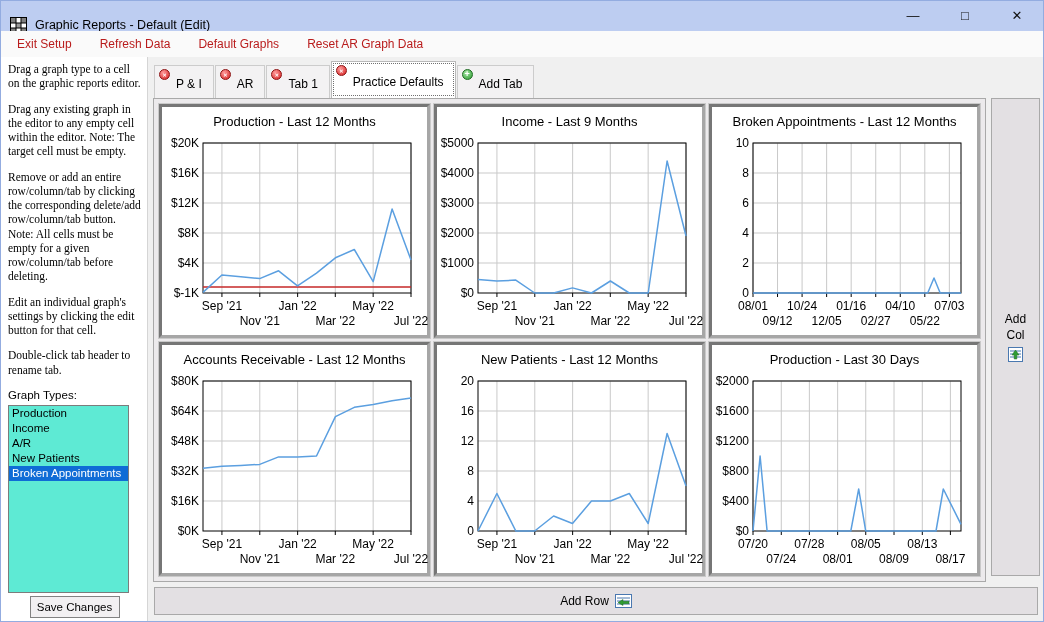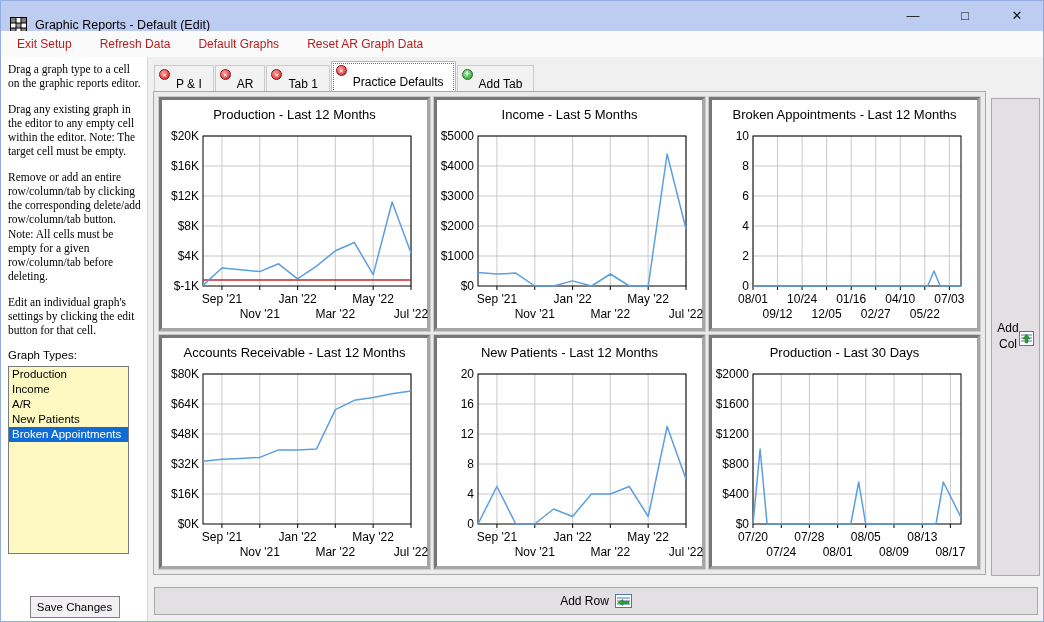--- a/index.html
+++ b/index.html
@@ -11,43 +11,43 @@
   .win-controls{position:absolute;right:0;top:0;height:30px;display:flex;}
   .win-btn{width:52px;height:30px;text-align:center;line-height:30px;font-size:13px;color:#111;}
   
   .menubar{position:absolute;left:0;top:30px;width:100%;height:26px;background:#fafafa;display:flex;align-items:center;font-size:12px;}
   .menu-item{padding:0 14px;height:26px;line-height:26px;color:#b91c1c;}
   .menu-item:first-child{margin-left:2px;}
   
   .sidebar{position:absolute;left:0;top:56px;width:147px;bottom:0;background:#fff;border-right:1px solid #d5d5d5;box-sizing:border-box;padding:5px 4px 4px 7px;font-size:11.5px;line-height:1.24;color:#000;}
   .sidebar p{margin:0 0 11px 0;font-family:Liberation Serif, serif;}
   .gt-label{margin:0 0 3px 0;}
-  .listbox{border:1px solid #7c7c7c;background:#fef9c3;height:186px;overflow:hidden;margin-right:14px;}
+  .listbox{border:1px solid #7c7c7c;background:#5eead4;height:186px;overflow:hidden;margin-right:14px;}
   .list-item{height:15px;line-height:15px;padding-left:3px;white-space:nowrap;}
   .list-item.selected{background:#0f6cd6;color:#fff;}
   .save-row{position:absolute;left:0;bottom:3px;width:147px;text-align:center;}
   .save-btn{width:90px;height:22px;font-size:11.5px;font-family:"Liberation Sans",sans-serif;background:#f2f0f2;border:1px solid #828282;}
   
   .main{position:absolute;left:148px;top:56px;right:0;bottom:0;background:#f0f0f0;}
   
   .tabstrip{position:absolute;left:5px;top:4px;height:37px;display:flex;align-items:flex-end;}
   .tab{position:relative;display:flex;align-items:flex-end;justify-content:center;height:33px;box-sizing:border-box;padding:0 11px 7px 21px;background:#f3f2f3;border:1px solid #cccccc;border-bottom:none;font-size:12px;margin-right:1px;color:#000;}
   .tab.active{background:#fff;height:37px;border-color:#b9b9b9;outline:1px dotted #707070;outline-offset:-3px;padding-bottom:9px;}
   .dot{position:absolute;top:3px;left:4px;width:11px;height:11px;border-radius:50%;box-sizing:border-box;display:flex;align-items:center;justify-content:center;}
   .dot.red{background:radial-gradient(circle at 35% 30%,#ff9a9a,#d42020);border:1px solid #8c1010;}
   .dot.red::after{content:"\2715";font-size:5px;color:#fff;font-weight:bold;}
   .dot.green{background:radial-gradient(circle at 35% 30%,#9fe49f,#2f9c33);border:1px solid #1d6b20;}
   .dot.green::after{content:"+";font-size:9px;color:#fff;font-weight:bold;line-height:1;}
   
-  .panel{position:absolute;left:4px;top:34px;width:833px;height:484px;box-sizing:border-box;border:1px solid #a9a9a9;background:#eceaec;padding:5px;display:grid;grid-template-columns:repeat(3,271px);grid-template-rows:repeat(2,234px);gap:4px;}
+  .panel{position:absolute;left:4px;top:41px;width:833px;height:484px;box-sizing:border-box;border:1px solid #a9a9a9;background:#eceaec;padding:5px;display:grid;grid-template-columns:repeat(3,271px);grid-template-rows:repeat(2,234px);gap:4px;}
   .cell{box-sizing:border-box;background:#fff;border:3px solid;border-color:#767676 #a6a6a6 #a6a6a6 #767676;outline:1px solid #c9c9c9;}
   .chart-title{height:24px;padding-top:7px;text-align:center;font-size:13px;color:#000;}
   .cell svg{display:block;margin:0 auto;overflow:visible;}
   
-  .addcol{position:absolute;left:842px;top:41px;width:49px;height:478px;box-sizing:border-box;background:#e3e0e3;border:1px solid #a9a9a9;display:flex;flex-direction:row;align-items:center;justify-content:center;font-size:12px;color:#000;}
+  .addcol{position:absolute;left:842px;top:41px;width:49px;height:478px;box-sizing:border-box;background:#e3e0e3;border:1px solid #a9a9a9;display:flex;flex-direction:column;align-items:center;justify-content:center;font-size:12px;color:#000;}
   .addcol .lbl{line-height:1.3;text-align:center;}
   .addrow{position:absolute;left:5px;top:530px;width:884px;height:28px;box-sizing:border-box;background:#e3e0e3;border:1px solid #a9a9a9;display:flex;align-items:center;justify-content:center;gap:6px;font-size:12px;color:#000;}
 </style>
 </head>
 <body>
 
 <div class="window">
 
   <div class="titlebar">
     <svg class="app-icon" viewBox="0 0 17 17">
@@ -75,20 +75,21 @@
     <span class="menu-item">Refresh Data</span>
     <span class="menu-item">Default Graphs</span>
     <span class="menu-item">Reset AR Graph Data</span>
   </div>
 
   <div class="sidebar">
     <p>Drag a graph type to a cell on the graphic reports editor.</p>
     <p>Drag any existing graph in the editor to any empty cell within the editor. Note: The target cell must be empty.</p>
     <p>Remove or add an entire row/column/tab by clicking the corresponding delete/add row/column/tab button. Note: All cells must be empty for a given row/column/tab before deleting.</p>
     <p>Edit an individual graph's settings by clicking the edit button for that cell.</p>
+    <p>Double-click tab header to rename tab.</p>
     <div class="gt-label">Graph Types:</div>
     <div class="listbox">
       <div class="list-item">Production</div>
       <div class="list-item">Income</div>
       <div class="list-item">A/R</div>
       <div class="list-item">New Patients</div>
       <div class="list-item selected">Broken Appointments</div>
     </div>
     <div class="save-row">
       <button class="save-btn">Save Changes</button>
@@ -152,21 +153,21 @@
             <text x="36" y="99" text-anchor="end" font-size="12" fill="#000">$8K</text>
             <text x="36" y="69" text-anchor="end" font-size="12" fill="#000">$12K</text>
             <text x="36" y="39" text-anchor="end" font-size="12" fill="#000">$16K</text>
             <text x="36" y="9" text-anchor="end" font-size="12" fill="#000">$20K</text>
             <rect x="40" y="5" width="208" height="150" fill="none" stroke="#000"></rect>
             <line x1="40" y1="149" x2="248" y2="149" stroke="#c62828" stroke-width="1.5"></line>
             <polyline points="40.0,154.4 58.9,137.0 77.8,138.8 96.7,140.6 115.6,132.8 134.5,147.8 153.5,135.2 172.4,119.8 191.3,111.5 210.2,143.6 229.1,71.0 248.0,122.0" fill="none" stroke="#5b9fe0" stroke-width="1.5" stroke-linejoin="round"></polyline>
           </svg>
       </div>
       <div class="cell">
-        <div class="chart-title">Income - Last 5 Months</div>
+        <div class="chart-title">Income - Last 9 Months</div>
         <svg width="263" height="198">
             <line x1="40" y1="125" x2="248" y2="125" stroke="#c9c9c9"></line>
             <line x1="40" y1="95" x2="248" y2="95" stroke="#c9c9c9"></line>
             <line x1="40" y1="65" x2="248" y2="65" stroke="#c9c9c9"></line>
             <line x1="40" y1="35" x2="248" y2="35" stroke="#c9c9c9"></line>
             <line x1="40" y1="5" x2="248" y2="5" stroke="#c9c9c9"></line>
             <line x1="58.928" y1="5" x2="58.928" y2="155" stroke="#c9c9c9"></line>
             <line x1="58.928" y1="155" x2="58.928" y2="159" stroke="#000"></line>
             <text x="58.928" y="172" text-anchor="middle" font-size="12" fill="#000">Sep '21</text>
             <line x1="96.784" y1="5" x2="96.784" y2="155" stroke="#c9c9c9"></line>

